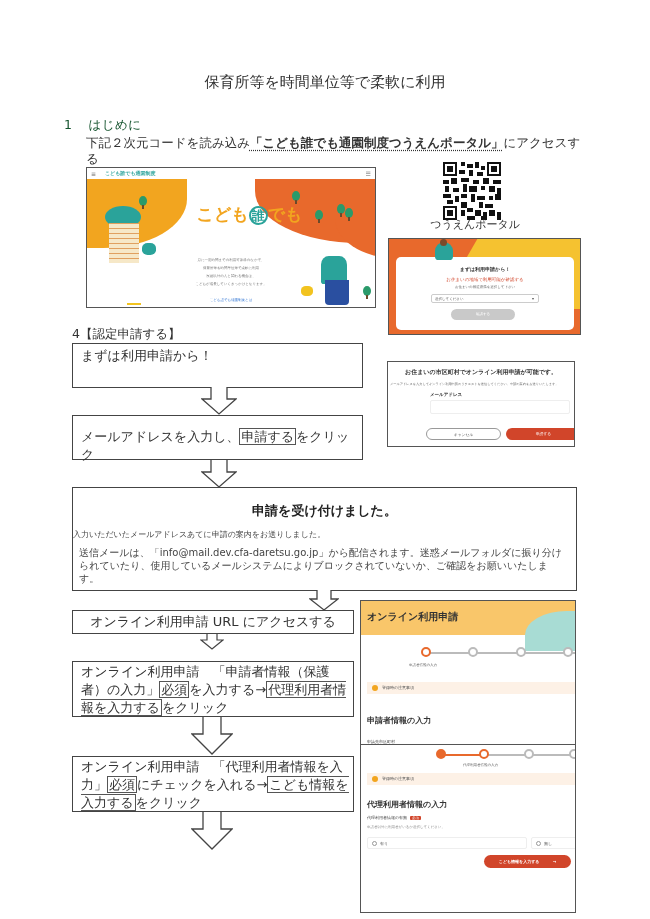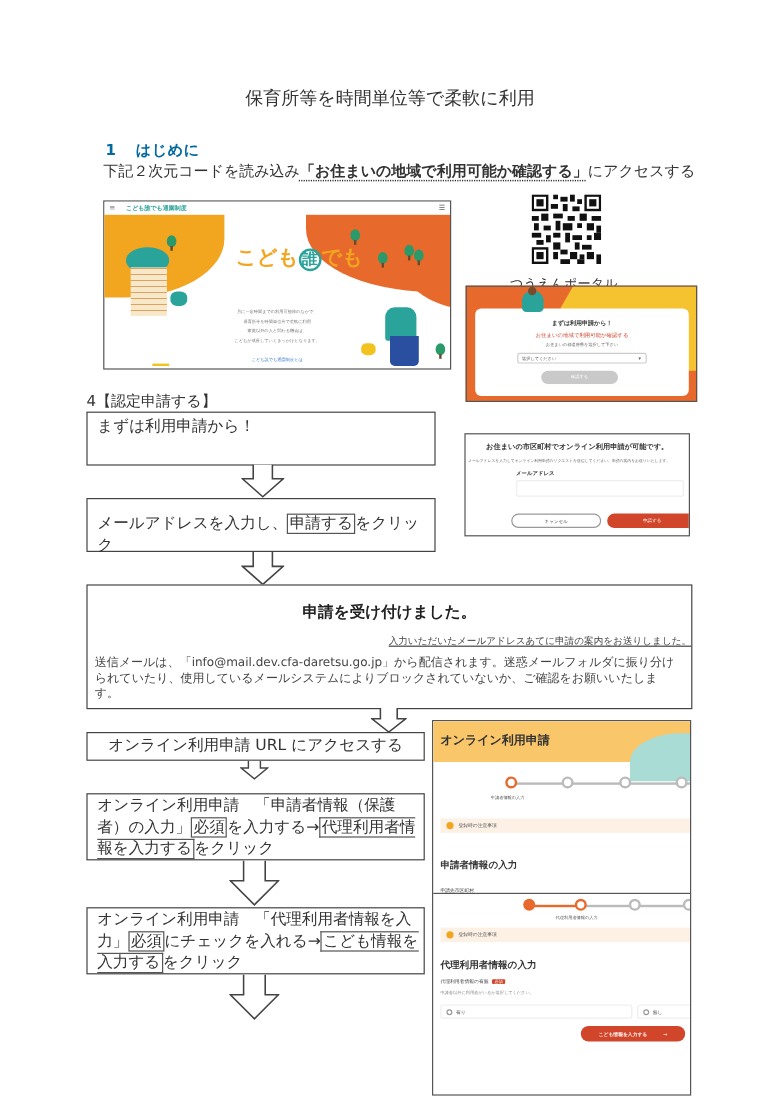--- a/index.html
+++ b/index.html
@@ -1,21 +1,21 @@
 <!DOCTYPE html>
 <html><head>
 <meta charset="utf-8">
 <style>
   * { box-sizing: border-box; margin: 0; padding: 0; }
   html, body { width: 650px; height: 919px; background: #ffffff; overflow: hidden; }
   body { position: relative; font-family: "DejaVu Sans", sans-serif; color: #222; }
   .abs { position: absolute; }
 
   .title { left: 0; width: 650px; top: 73px; text-align: center; font-size: 15px; color: #333; }
-  .sec1-head { left: 88px; top: 117px; font-size: 12.5px; color: #0369a1; letter-spacing: 0.5px; font-weight: bold; }
+  .sec1-head { left: 64px; top: 117px; font-size: 12.5px; color: #14532d; letter-spacing: 0.5px; }
   .sec1-head .num { margin-right: 16px; }
   .sec1-body { left: 86px; top: 135px; width: 505px; font-size: 12.5px; line-height: 16px; color: #333; }
   .sec1-body .link { font-weight: bold; text-decoration: underline; text-decoration-style: dotted; text-underline-offset: 3px; }
 
   
   .portal { left: 86px; top: 167px; width: 290px; height: 141px; border: 1px solid #555; background: #fff; overflow: hidden; }
   .portal .topbar { position: absolute; left: 0; top: 0; width: 100%; height: 11px; background: #fff; }
   .portal .brand { position: absolute; left: 18px; top: 2px; font-size: 5px; color: #2aa39a; font-weight: bold; }
   .portal .menu { position: absolute; left: 4px; top: 2px; font-size: 6px; color: #666; }
   .portal .menu2 { position: absolute; right: 4px; top: 2px; font-size: 6px; color: #666; }
@@ -33,21 +33,21 @@
   .person1 { position: absolute; left: 18px; top: 38px; width: 36px; height: 22px; background: #2aa39a; border-radius: 50%; }
   .person1b { position: absolute; left: 22px; top: 55px; width: 30px; height: 40px; background: repeating-linear-gradient(0deg, #f6e8c8 0 4px, #e0a060 4px 5px), #f6e8c8; }
   .kid1 { position: absolute; left: 55px; top: 75px; width: 14px; height: 12px; background: #2aa39a; border-radius: 40%; }
   .person2 { position: absolute; right: 28px; top: 88px; width: 26px; height: 28px; background: #2aa39a; border-radius: 30% 30% 10% 10%; }
   .person2b { position: absolute; right: 26px; top: 112px; width: 24px; height: 25px; background: #2a4fa0; border-radius: 0 0 4px 4px; }
   .kid2 { position: absolute; right: 62px; top: 118px; width: 12px; height: 10px; background: #f2c31f; border-radius: 40%; }
   .bottom-bar { position: absolute; left: 40px; bottom: 2px; width: 14px; height: 2px; background: #f2c31f; }
 
   
   .qr { left: 443px; top: 162px; width: 58px; height: 58px; }
-  .qr-label { left: 425px; top: 229px; width: 95px; text-align: left; font-size: 11px; color: #333; }
+  .qr-label { left: 425px; top: 217px; width: 95px; text-align: right; font-size: 11px; color: #333; }
 
   
   .modal-shot { left: 388px; top: 238px; width: 193px; height: 97px; border: 1px solid #555; background: #e8692c; overflow: hidden; }
   .modal-shot .ylw { position: absolute; right: -30px; top: -10px; width: 150px; height: 80px; background: #f5c230; transform: skewX(-30deg); }
   .modal-shot .card { position: absolute; left: 7px; top: 18px; width: 178px; height: 73px; background: #fff; border-radius: 5px; }
   .modal-shot .fig { position: absolute; left: 46px; top: 3px; width: 18px; height: 18px; background: #2aa39a; border-radius: 50% 50% 20% 20%; z-index: 2; }
   .modal-shot .fighead { position: absolute; left: 51px; top: 0px; width: 7px; height: 7px; background: #7a4a2a; border-radius: 50%; z-index: 3; }
   .m-title { position: absolute; left: 0; width: 100%; top: 9px; text-align: center; font-size: 5px; font-weight: bold; color: #333; }
   .m-sub { position: absolute; left: 0; width: 100%; top: 20px; text-align: center; font-size: 4.5px; color: #d1452a; }
   .m-help { position: absolute; left: 0; width: 100%; top: 28px; text-align: center; font-size: 3.5px; color: #666; }
@@ -61,21 +61,21 @@
   .flow { border: 1.5px solid #444; background: #fff; font-size: 13px; color: #333; line-height: 18px; }
   .kbd { border: 1px solid #555; padding: 0 1px; }
   .box1 { left: 72px; top: 343px; width: 291px; height: 45px; padding: 3px 0 0 8px; }
   .box2 { left: 72px; top: 415px; width: 291px; height: 45px; padding: 12px 0 0 8px; }
   .box3 { left: 72px; top: 487px; width: 505px; height: 104px; padding: 0; }
   .box4 { left: 72px; top: 610px; width: 282px; height: 24px; text-align: center; padding-top: 2px; }
   .box5 { left: 72px; top: 661px; width: 282px; height: 56px; padding: 1px 0 0 8px; }
   .box6 { left: 72px; top: 756px; width: 282px; height: 56px; padding: 1px 0 0 8px; }
 
   .accepted-title { position: absolute; left: 0; width: 100%; top: 14px; text-align: center; font-size: 13px; font-weight: bold; color: #222; }
-  .accepted-sub { position: absolute; left: 0; width: 100%; top: 38px; text-align: right; font-size: 8px; color: #444; text-decoration: underline; }
+  .accepted-sub { position: absolute; left: 0; width: 100%; top: 38px; text-align: left; font-size: 8px; color: #444; }
   .accepted-note { position: absolute; left: 6px; right: 10px; top: 58px; font-size: 10px; line-height: 13px; color: #444; }
 
   
   .arrow svg { display: block; }
 
   
   .email-shot { left: 387px; top: 361px; width: 188px; height: 86px; border: 1px solid #555; background: #fff; overflow: hidden; }
   .e-title { position: absolute; left: 0; width: 100%; top: 6px; text-align: center; font-size: 6px; font-weight: bold; color: #333; }
   .e-help { position: absolute; left: 2px; width: 186px; top: 20px; font-size: 3.2px; color: #666; white-space: nowrap; }
   .e-label { position: absolute; left: 42px; top: 30px; font-size: 4.5px; font-weight: bold; color: #333; }
@@ -108,21 +108,21 @@
 </style>
 </head>
 <body>
 
 <div class="abs title">保育所等を時間単位等で柔軟に利用</div>
 
 <div class="abs sec1-head">
   <span class="num">1</span><span>はじめに</span>
 </div>
 <div class="abs sec1-body">
-  <span>下記２次元コードを読み込み</span><span class="link">「お住まいの地域で利用可能か確認する」</span><span>にアクセスする</span>
+  <span>下記２次元コードを読み込み</span><span class="link">「こども誰でも通園制度つうえんポータル」</span><span>にアクセスする</span>
 </div>
 
 <div class="abs portal">
   <div class="blob-y"></div>
   <div class="blob-o"></div>
   <div class="blob-o2"></div>
   <div class="topbar">
     <span class="menu">≡</span>
     <span class="brand">こども誰でも通園制度</span>
     <span class="menu2">☰</span>

